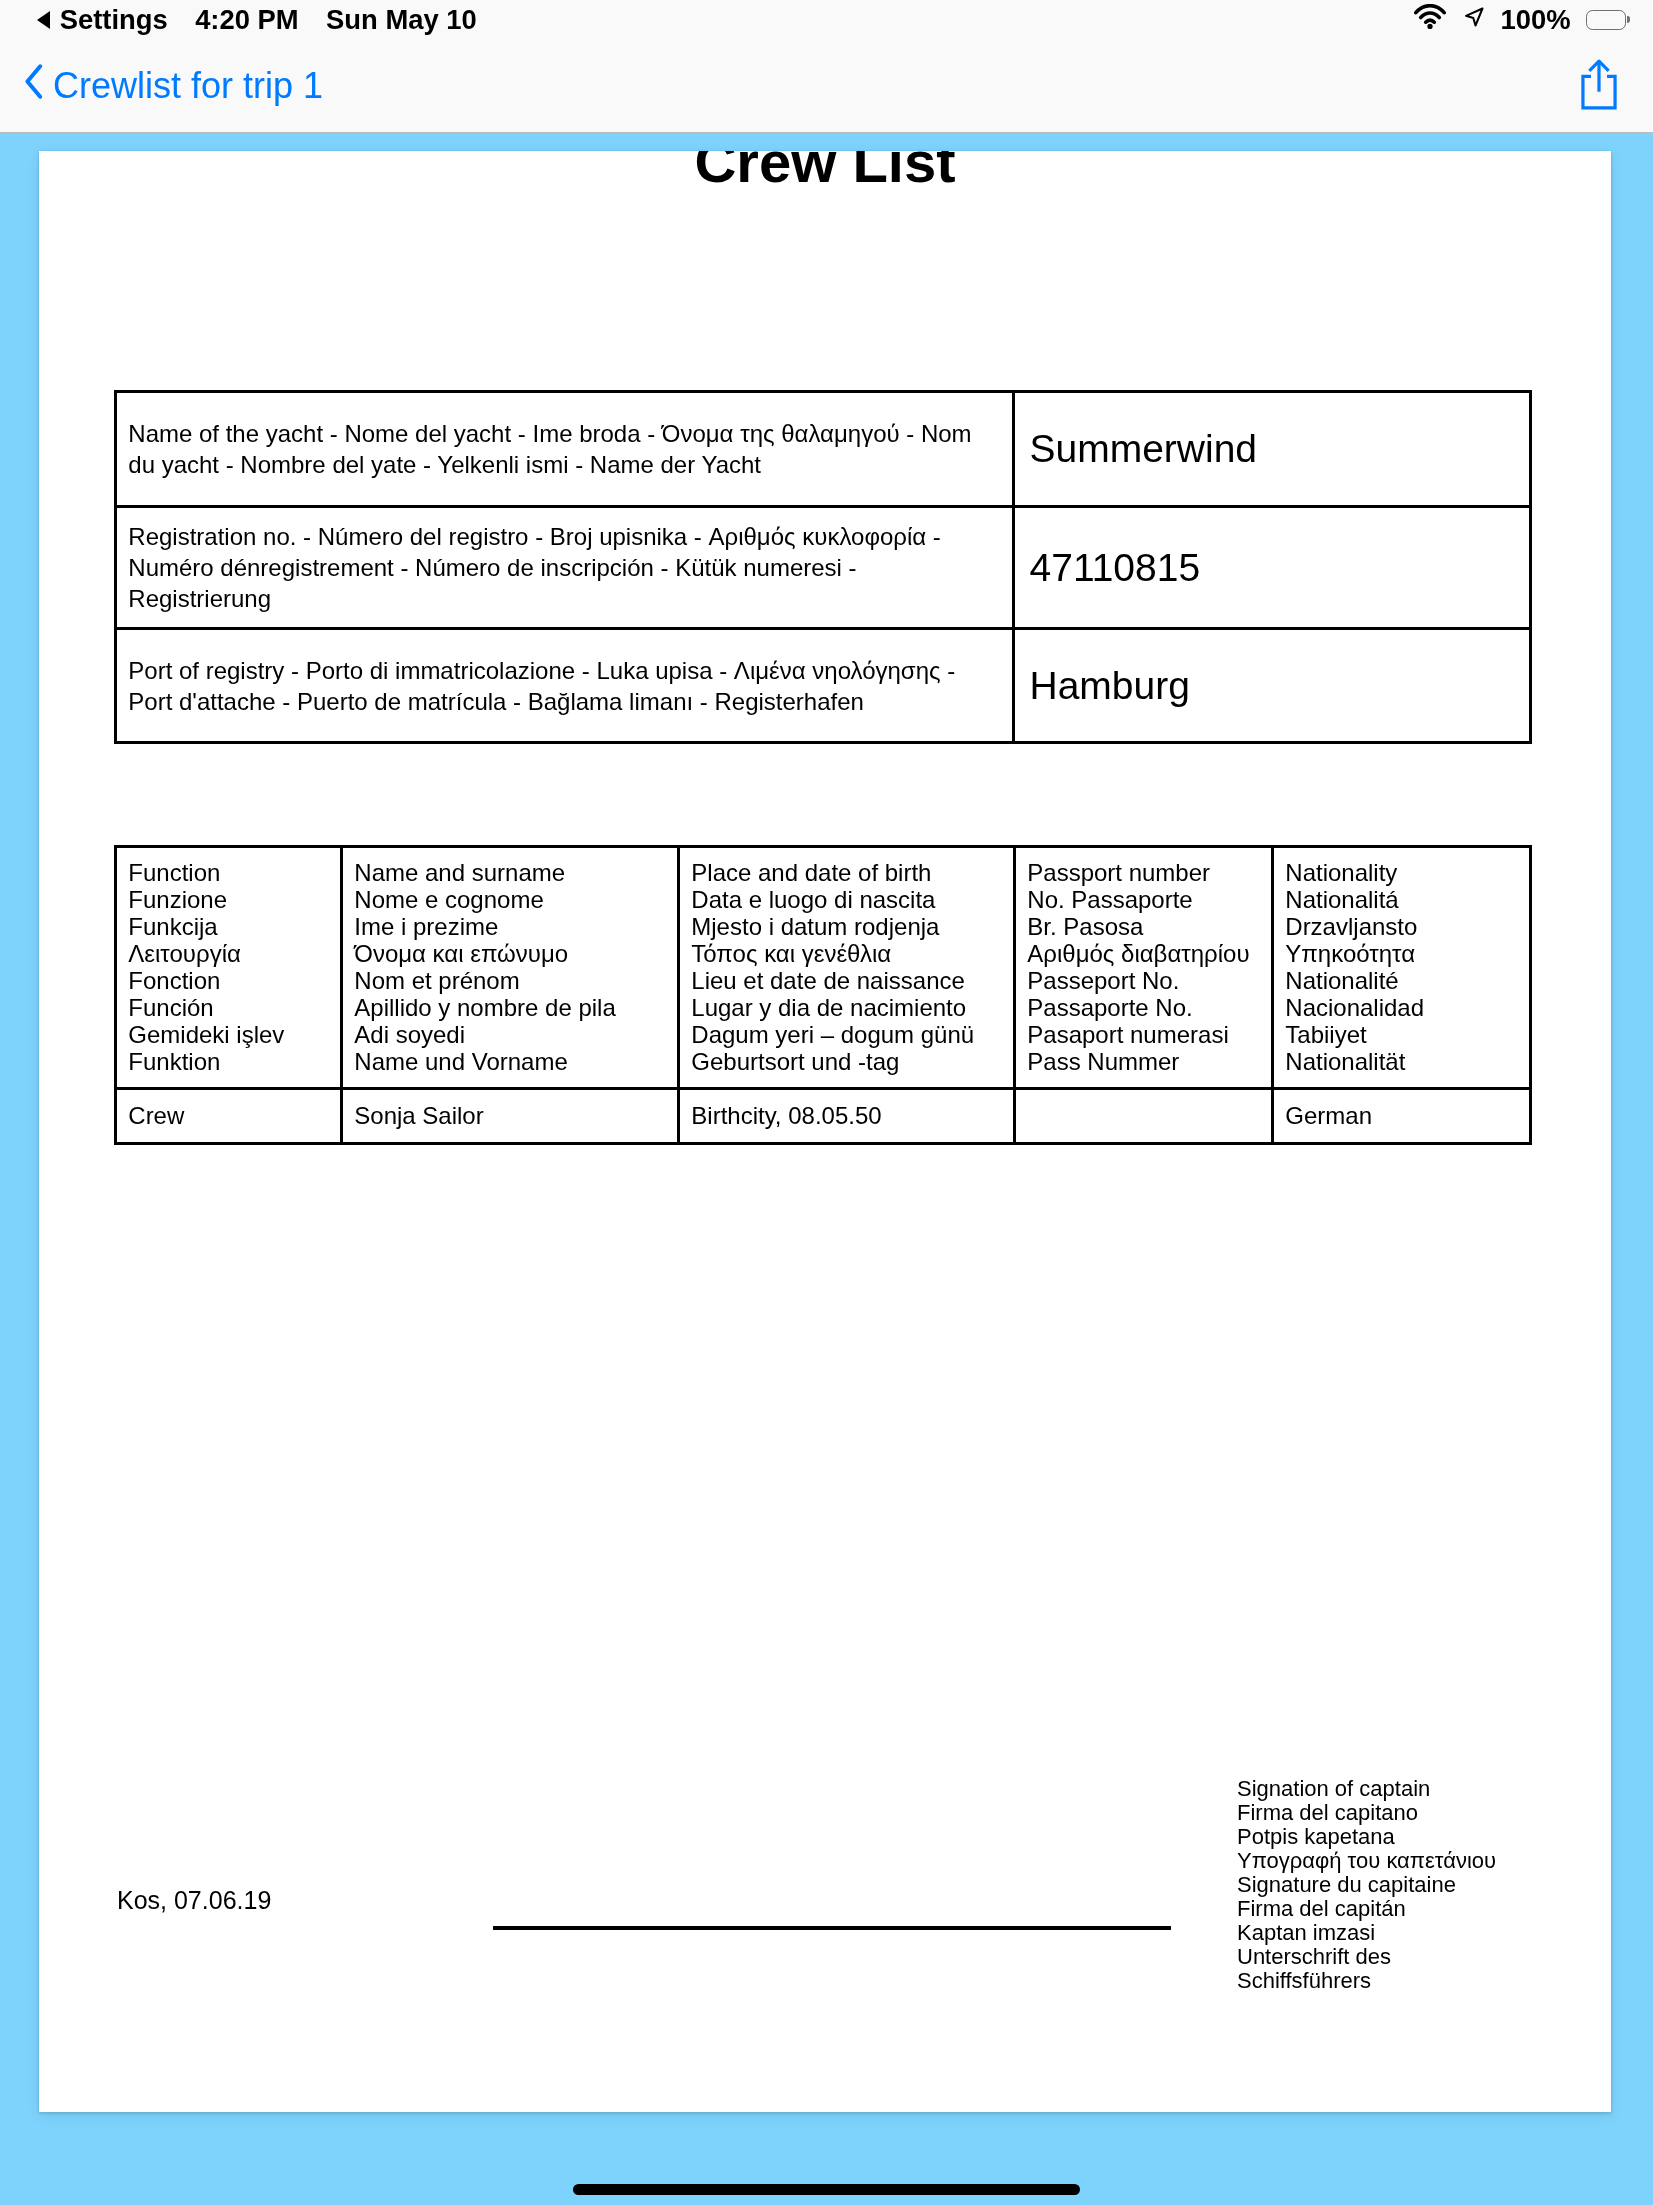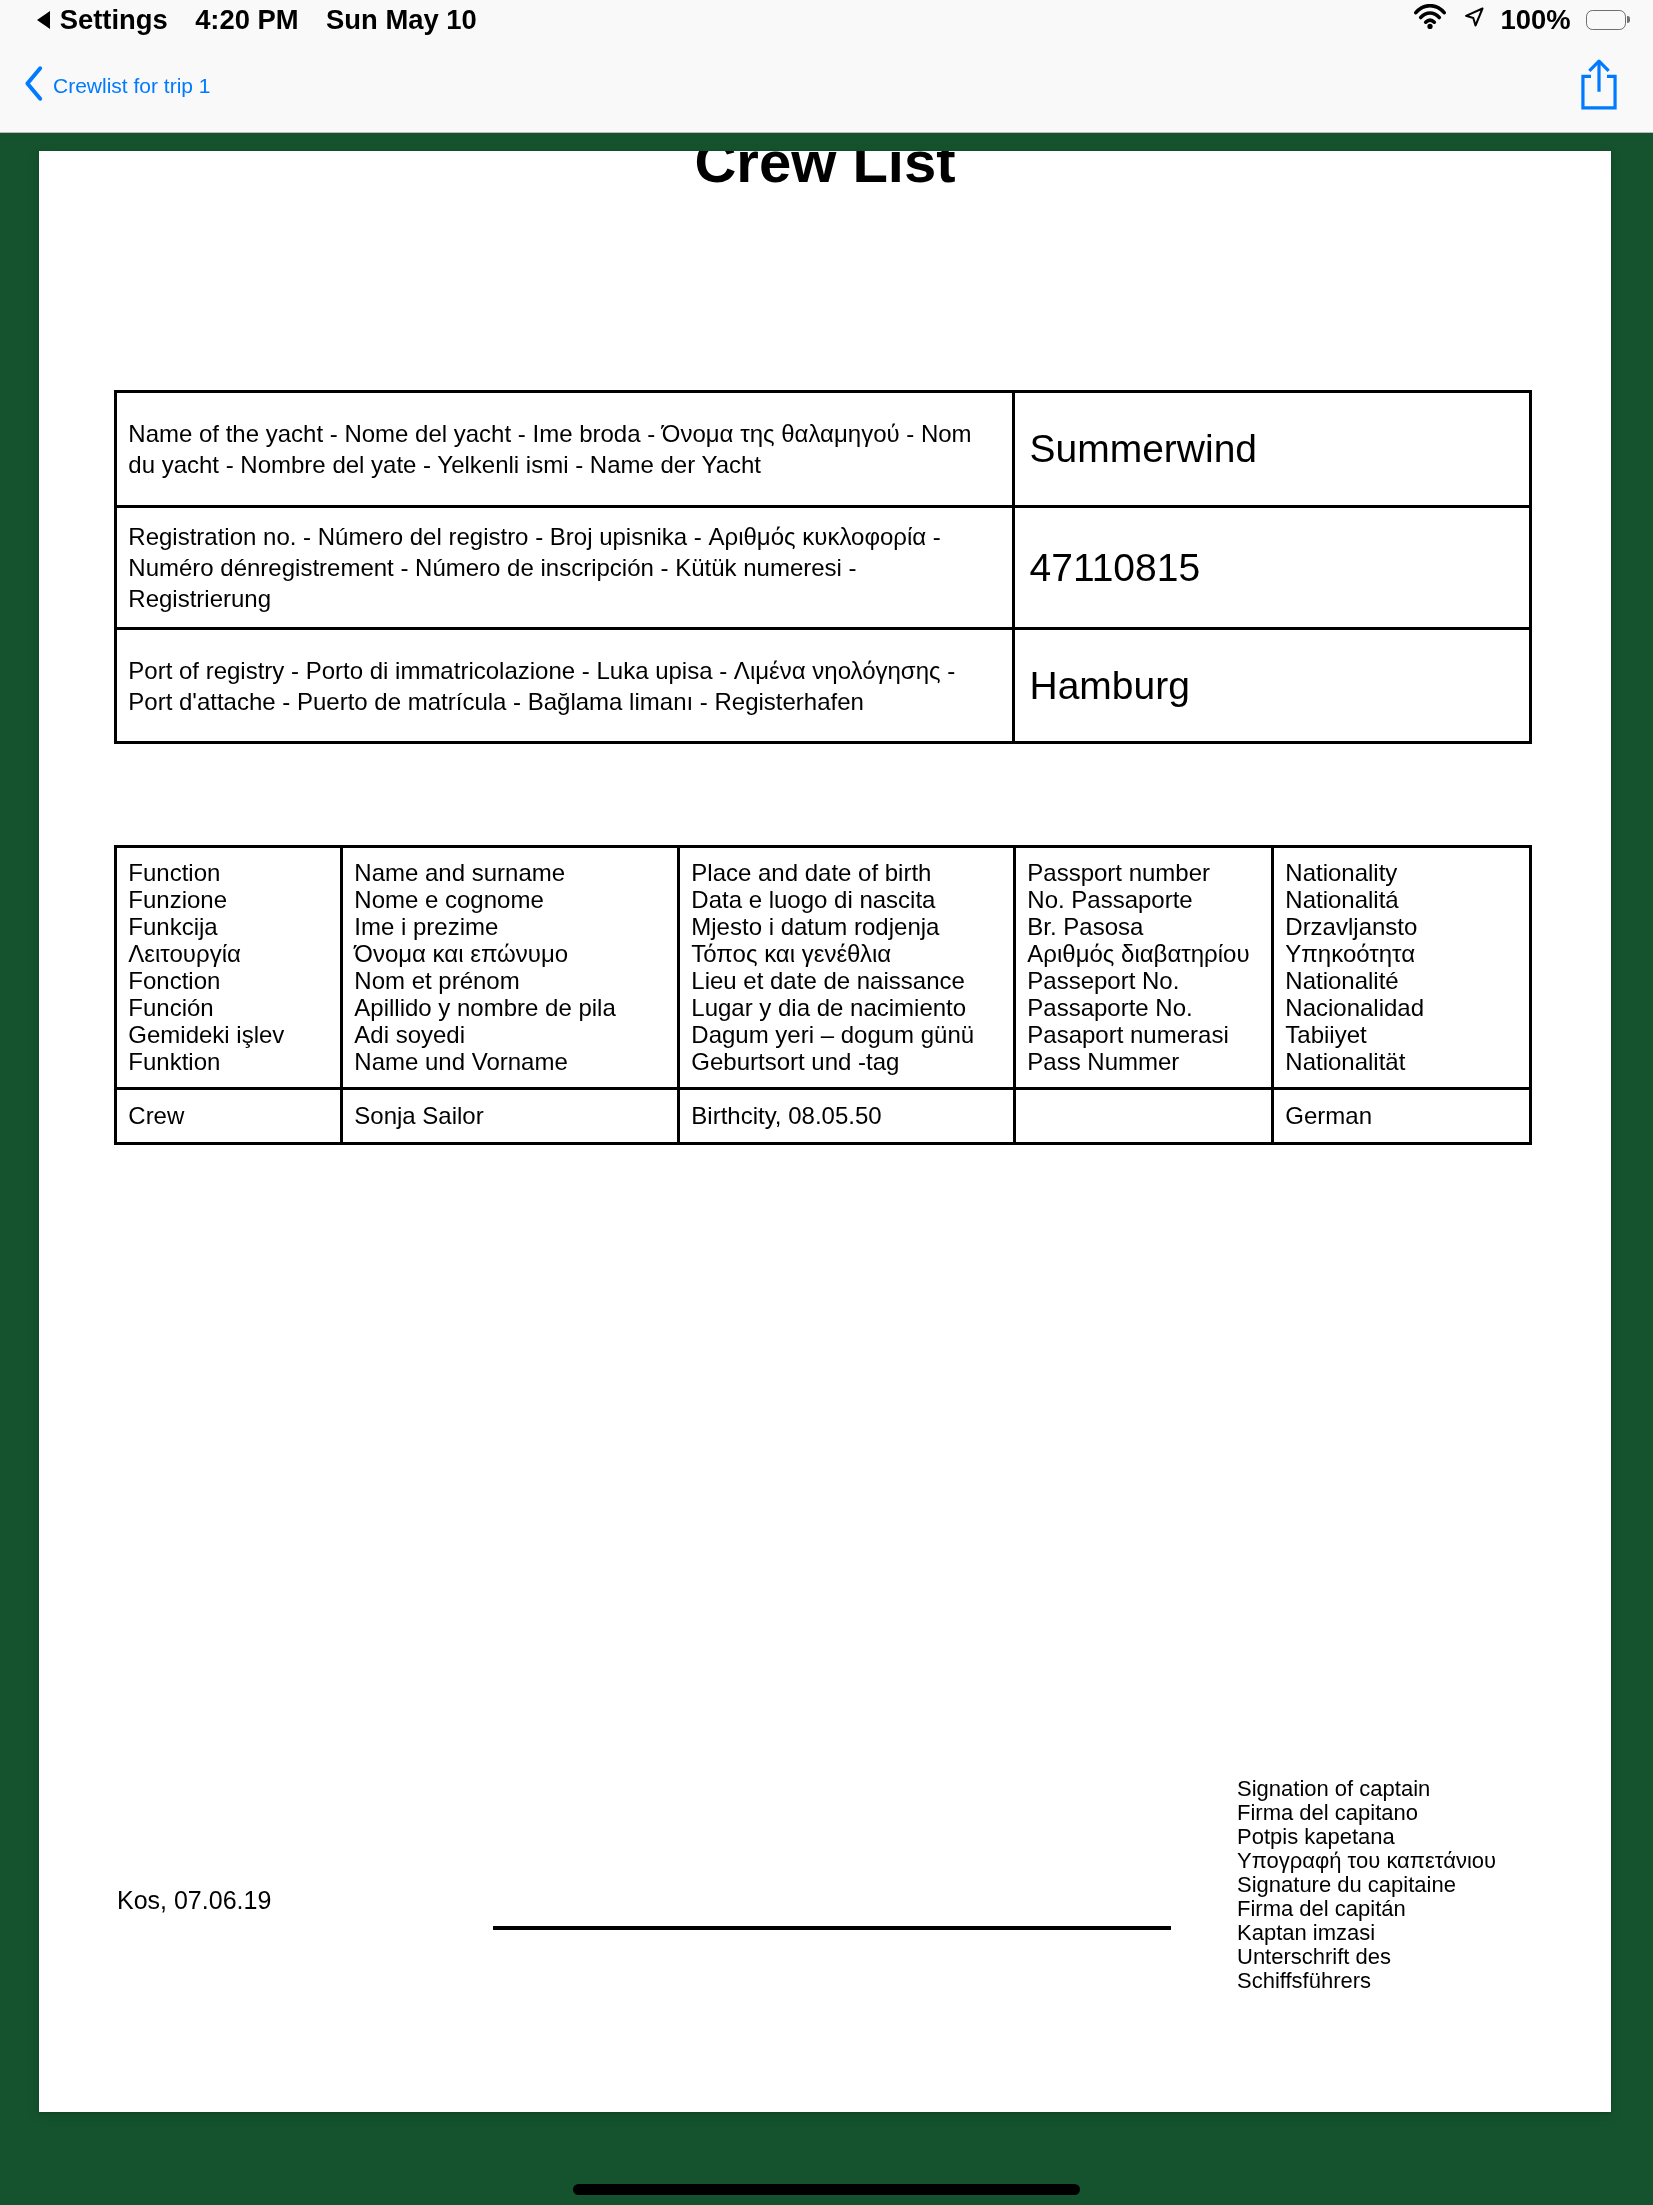--- a/index.html
+++ b/index.html
@@ -1,31 +1,31 @@
 <!DOCTYPE html>
 <html style="font-size:13px"><head>
 <meta charset="utf-8">
 <style>
   html,body{margin:0;padding:0;}
   body{font-family:"Liberation Sans","DejaVu Sans",sans-serif;-webkit-font-smoothing:antialiased;}
-  .screen{position:relative;width:1653px;height:2205px;background:#14532d;overflow:hidden;}
+  .screen{position:relative;width:1653px;height:2205px;background:#7dd3fc;overflow:hidden;}
 
   
   .header{position:absolute;top:0;left:0;width:1653px;height:133px;background:#f9f9f9;border-bottom:1.6px solid #bababc;box-sizing:border-box;}
   .status-bar{position:absolute;top:0;left:0;right:0;height:39px;display:flex;align-items:center;justify-content:space-between;padding:0 27.4px 0 37px;box-sizing:border-box;}
   .sb-left{display:flex;align-items:center;gap:27.4px;font-size:27.4px;font-weight:600;color:#000;}
   .sb-back{display:flex;align-items:center;gap:9.7px;}
   .tri-left{width:0;height:0;border-top:9px solid transparent;border-bottom:9px solid transparent;border-right:13.7px solid #000;}
   .sb-right{display:flex;align-items:center;gap:15px;font-size:27.4px;font-weight:600;color:#000;}
   .battery{position:relative;width:40px;height:20px;border:1.6px solid rgba(0,0,0,0.55);border-radius:6.5px;padding:1.6px;box-sizing:border-box;}
   .battery .fill{width:100%;height:100%;background:#000;border-radius:3.2px;}
   .battery .nub{position:absolute;right:-5.7px;top:5.7px;width:3.2px;height:7.3px;background:rgba(0,0,0,0.55);border-radius:0 2.4px 2.4px 0;}
 
   .nav-bar{position:absolute;top:39px;left:0;right:0;height:93px;display:flex;align-items:center;justify-content:space-between;padding:0 32px 0 21px;box-sizing:border-box;}
-  .nav-back{display:flex;align-items:center;gap:8px;color:#007aff;font-size:21px;cursor:pointer;}
+  .nav-back{display:flex;align-items:center;gap:8px;color:#007aff;font-size:36px;cursor:pointer;}
   .share-btn{background:none;border:none;padding:0;margin:0;cursor:pointer;display:block;}
 
   
   .page{position:absolute;left:39px;top:151px;width:1572px;height:1961px;background:#ffffff;overflow:hidden;
         box-shadow:0 0.8px 3.2px rgba(0,0,0,0.18),0 4px 13px rgba(0,0,0,0.08);}
   .doc-title{position:absolute;top:-22.6px;left:0;width:100%;text-align:center;font-size:58px;line-height:68px;font-weight:700;color:#000;}
   .doc-subtitle{position:absolute;top:77px;left:0;width:100%;text-align:center;font-size:36px;line-height:50px;font-weight:700;color:#000;}
 
   table{border-collapse:collapse;table-layout:fixed;}
   .info-table{position:absolute;left:75px;top:239px;width:1415px;}

